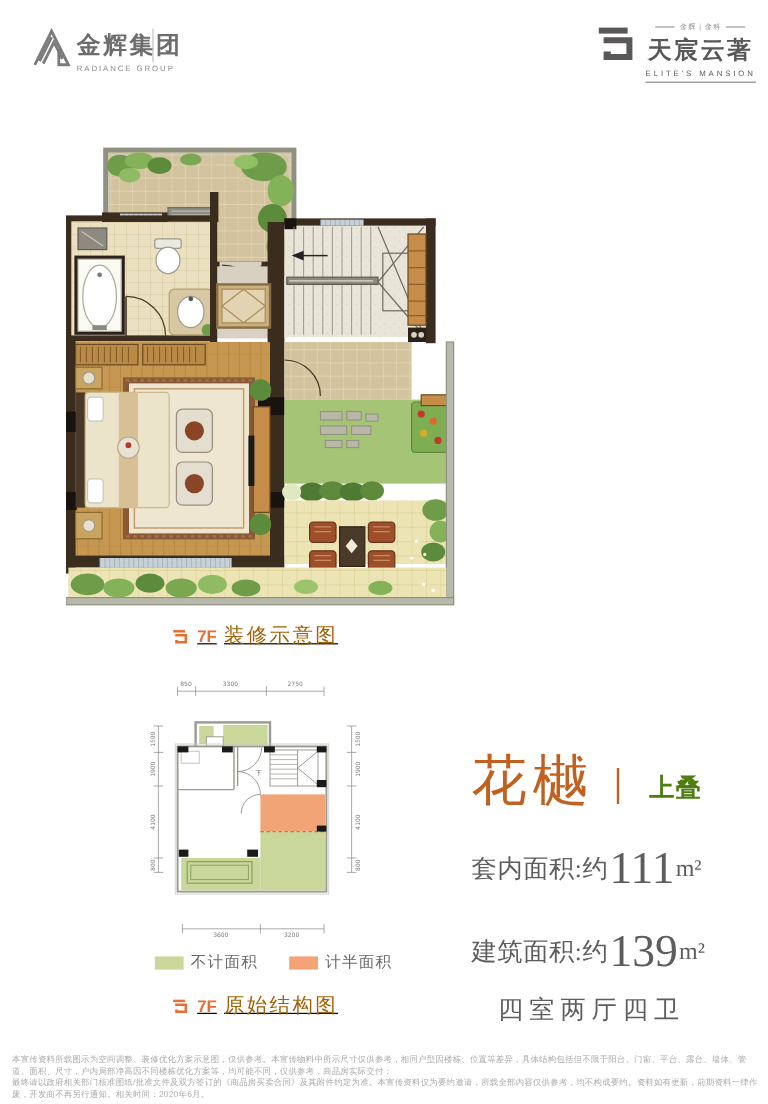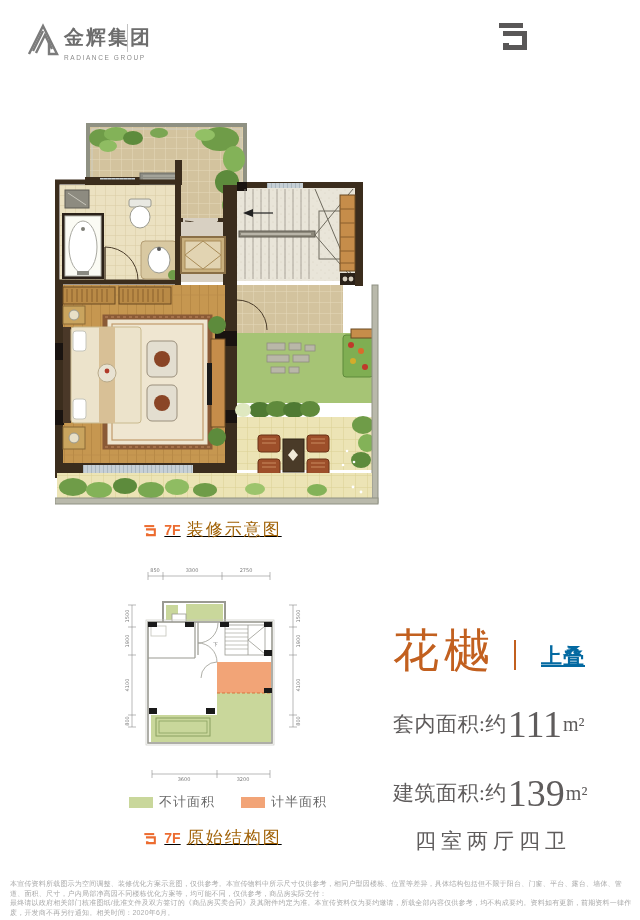--- a/index.html
+++ b/index.html
@@ -36,21 +36,21 @@
   .legend-swatch.g { background:#c9d79b; }
   .legend-swatch.o { background:#f2a477; }
   .legend-label { font-size:13px; color:#6a6a6a; letter-spacing:1px; }
 
   
   .info { position:absolute; left:393px; top:628px; width:235px;
           font-family:"Liberation Serif","DejaVu Serif",serif; color:#5f5c5c; }
   .info-name-row { display:flex; align-items:center;gap:17px; }
   .info-name { font-size:46px; color:#c2601f; letter-spacing:5px; line-height:1; }
   .info-bar { width:2px; height:30px; background:#c2601f; margin:8px 8px 0 2px; }
-  .info-tier { font-size:21px; color:#0369a1; font-weight:bold; margin-top:10px; letter-spacing:1px;text-decoration:underline; }
+  .info-tier { font-size:21px; color:#4d7c0f; font-weight:bold; margin-top:10px; letter-spacing:1px; }
   .area-row { margin-top:31px; display:flex; align-items:center; }
   .area-label { font-size:21px; letter-spacing:0.5px; }
   .area-value { font-size:38px; line-height:1; margin-left:1px; }
   .area-unit { font-size:20px; margin-left:1px; }
   .rooms { margin-top:15px; font-size:21px; letter-spacing:5px; text-align:center; width:200px; }
 
   
   .disclaimer { position:absolute; left:10px; top:879px; width:622px;
      font-size:7px; color:#aaaaaa; line-height:9.5px; letter-spacing:0.2px; }
 </style>
@@ -74,20 +74,25 @@
   </div>
   <div class="hdr-divider"></div>
 
   <div class="brand">
     <svg width="34" height="34" viewBox="0 0 34 34">
       <g fill="#595757">
         <rect x="2" y="5" width="24" height="5"></rect>
         <path d="M6 13 h24 v19 h-24 v-7 h6 v2 h13 v-9 h-19 z"></path>
       </g>
     </svg>
+    <div class="brand-text">
+      <div class="brand-small">金辉｜金科</div>
+      <div class="brand-cn">天宸云著</div>
+      <div class="brand-en">ELITE'S MANSION</div>
+    </div>
   </div>
 
   <div class="abs" style="left:55px; top:115px;">
   <svg width="325" height="390" viewBox="0 0 325 390">
     <defs>
       <pattern id="ptTile" width="11" height="11" patternUnits="userSpaceOnUse">
         <rect width="11" height="11" fill="#d3c39e"></rect>
         <path d="M0 0H11M0 0V11" stroke="#e6d9ba" stroke-width="1"></path>
       </pattern>
       <pattern id="ptCream" width="10" height="10" patternUnits="userSpaceOnUse">

